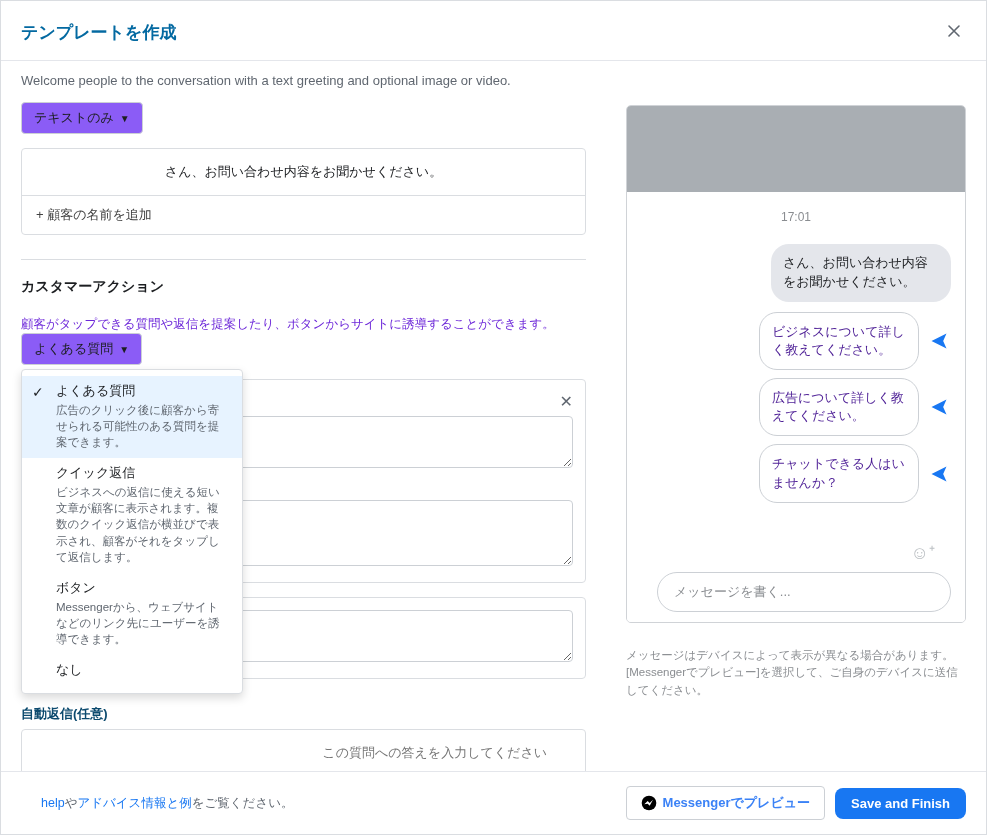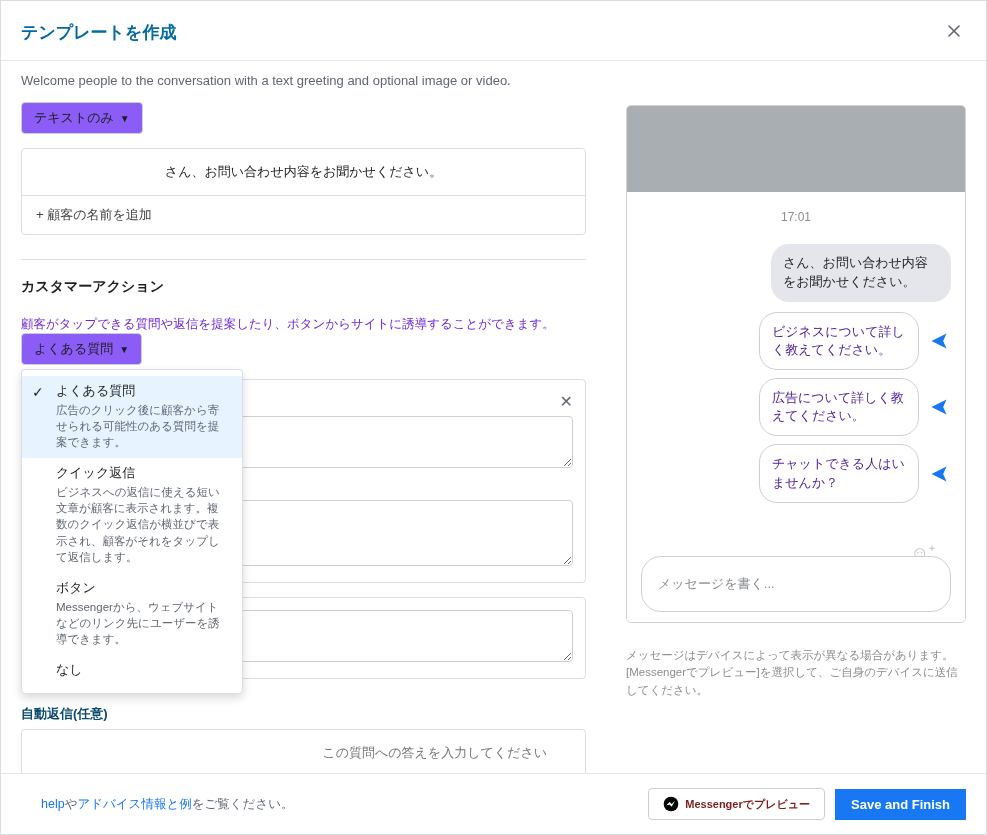--- a/index.html
+++ b/index.html
@@ -39,29 +39,29 @@
 .q-card .card-x { position: absolute; right: 12px; top: 12px; color: #606770; cursor: pointer; font-size: 16px; }
 .auto-reply .q-textarea { color: #8a8d91; text-align: right; }
 .preview-phone { background: #f0f2f5; border-radius: 5px; border: 1px solid #d0d3d7; overflow: hidden; margin-top: 20px; }
 .phone-header { height: 86px; background: #a9aeb3; }
 .chat-area { background: #fff; padding: 18px 14px 60px; min-height: 430px; position: relative; }
 .chat-time { text-align: center; font-size: 12px; color: #8a8d91; margin-bottom: 20px; }
 .bubble-in { max-width: 180px; margin-left: auto; margin-right: 0; background: #e4e6eb; color: #1c1e21; padding: 10px 12px; border-radius: 18px; font-size: 13px; line-height: 1.45; margin-bottom: 10px; }
 .qr-row { display: flex; justify-content: flex-end; align-items: center; gap: 8px; margin-bottom: 8px; }
 .qr-bubble { border: 1px solid #ccd0d5; background: #fff; padding: 10px 12px; border-radius: 18px; font-size: 13px; color: #4c1d95; max-width: 160px; line-height: 1.4; }
 .send-icon { width: 24px; height: 24px; display: flex; align-items: center; justify-content: center; }
-.compose-bar { position: absolute; bottom: 10px; left: 14px; right: 14px; border: 1px solid #ccd0d5; border-radius: 20px; padding: 18px 16px; font-size: 13px; color: #8a8d91; background: #fff; }
+.compose-bar { position: absolute; bottom: 10px; left: 30px; right: 14px; border: 1px solid #ccd0d5; border-radius: 20px; padding: 10px 16px; font-size: 13px; color: #8a8d91; background: #fff; }
 .emoji-plus { position: absolute; bottom: 58px; right: 30px; font-size: 18px; color: #bcc0c4; }
 .disclaimer { font-size: 11.5px; color: #8a8d91; line-height: 1.5; margin-top: 24px; }
 .footer { border-top: 1px solid #e4e6eb; padding: 14px 20px; display: flex; justify-content: space-between; align-items: center; }
 .footer-left { font-size: 12.5px; color: #606770; padding-left: 20px; }
 .footer-left a { color: #1877f2; text-decoration: none; }
 .footer-right { display: flex; gap: 10px; align-items: center; }
-.btn-secondary { display: inline-flex; align-items: center; gap: 6px; border: 1px solid #ccd0d5; background: #fff; padding: 7px 14px; border-radius: 4px; font-size: 11px; font-weight: 600; color: #7f1d1d; cursor: pointer; }
-.btn-primary { background: #1877f2; color: #fff; border: none; padding: 8px 16px; border-radius: 0; font-size: 13px; font-weight: 600; cursor: pointer; }
+.btn-secondary { display: inline-flex; align-items: center; gap: 6px; border: 1px solid #ccd0d5; background: #fff; padding: 7px 14px; border-radius: 4px; font-size: 13px; font-weight: 600; color: #3b82f6; cursor: pointer; }
+.btn-primary { background: #1877f2; color: #fff; border: none; padding: 8px 16px; border-radius: 8px; font-size: 13px; font-weight: 600; cursor: pointer; }
 .msgr-icon { width: 16px; height: 16px; }
 .right-header { font-size: 14px; font-weight: 600; color: #1c1e21; padding-top: 6px; }
 .bottom-scroll { position: absolute; bottom: 0; left: 0; right: 0; height: 14px; overflow-x: scroll; }
 .bottom-scroll-inner { width: 1200px; height: 1px; }
 </style>
 </head>
 <body>
 
 <div class="modal">
 

